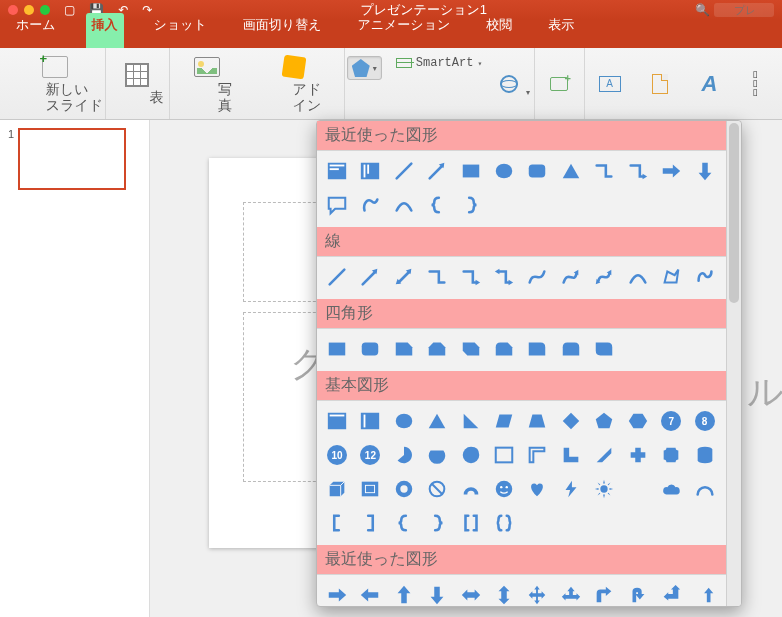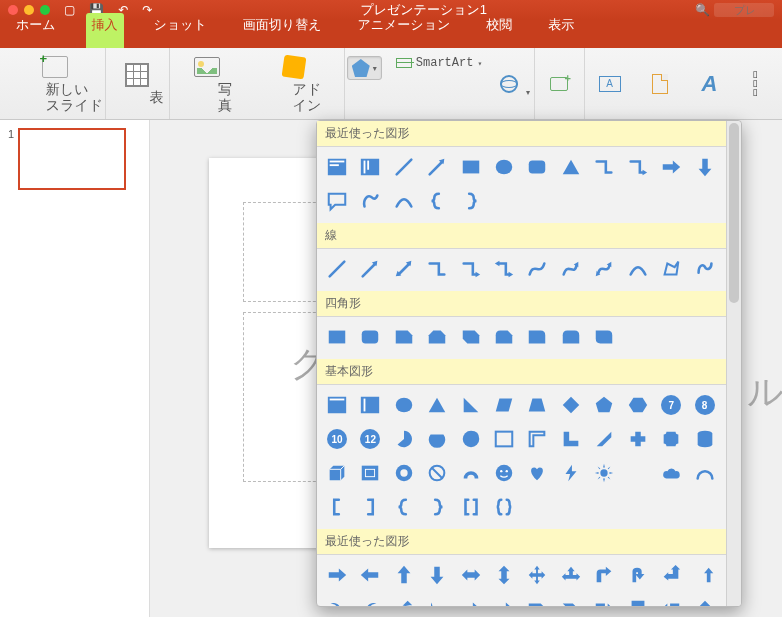--- a/index.html
+++ b/index.html
@@ -7,21 +7,21 @@
   .titlebar { background: linear-gradient(#d24726, #c73e1d); height: 20px; display: flex; align-items: center; padding: 0 8px; color: #fff; }
   .traffic { display: flex; gap: 6px; }
   .dot { width: 10px; height: 10px; border-radius: 50%; }
   .dot.r { background: #ff5f57; } .dot.y { background: #ffbd2e; } .dot.g { background: #28c940; }
   .qat { display: flex; gap: 14px; margin-left: 14px; color: #fff; font-size: 12px; }
   .title { flex: 1; text-align: center; font-weight: 500; font-size: 13px; color:#fff; }
   .search { display:flex; align-items:center; gap:4px; opacity:.85; }
   .search input { background: rgba(255,255,255,.15); border:none; border-radius:3px; color:#fff; font-size:11px; padding:1px 20px; width:60px; }
   .tabbar { background: #c73e1d; height: 28px; display: flex; align-items: center; padding: 0 10px; gap: 24px; color: #fff; font-size: 13px; }
   .tab { cursor: pointer; padding:3px 6px 22px; }
-  .tab.active { background:#bef264; color:#c73e1d; font-weight:400; border-radius:3px 3px 0 0; }
+  .tab.active { background:#86efac; color:#c73e1d; font-weight:700; border-radius:3px 3px 0 0; }
   .ribbon { background: linear-gradient(#f5f5f5,#ececec); border-bottom:1px solid #c9c9c9; height: 72px; display:flex; align-items:center; padding:0 6px; gap:0; position:relative; }
   .group { display:flex; flex-direction:column; align-items:center; justify-content:center; padding:0 10px; height:100%; border-right:1px solid #d6d6d6; gap:2px; min-width:50px; }
   .group .icon { width:26px; height:26px; display:flex; align-items:center; justify-content:center; }
   .group .lab { font-size:14px; color:#555; line-height:1.1;margin-left:38px; }
   .plus-slide { width:26px; height:22px; border:1px solid #aaa; border-radius:2px; position:relative; }
   .plus-slide::before { content:"+"; position:absolute; left:-4px; top:-6px; font-size:13px; color:#2a8f2a; font-weight:bold; }
   .tbl-ic { display:grid; grid-template-columns:repeat(3,6px); grid-template-rows:repeat(3,6px); gap:1px; background:#888; border:1px solid #888; padding:1px;}
   .tbl-ic span{background:#fff;}
   .img-ic{width:26px;height:20px;border:1px solid #888;border-radius:2px;position:relative;}
   .img-ic::before{content:"";position:absolute;left:3px;top:3px;width:6px;height:6px;border-radius:50%;background:#f5d76e;}
@@ -55,21 +55,21 @@
   .canvas{flex:1;background:#f0f0f0;position:relative;padding-top:38px;display:flex;justify-content:center;}
   .slide-edit{width:515px;height:390px;background:#fff;box-shadow:0 1px 4px rgba(0,0,0,.25);}
   .placeholder1{margin:44px 34px 10px;height:100px;border:1px dashed #bbb;}
   .placeholder2{margin:6px 34px 0;height:170px;border:1px dashed #bbb;}
   
   
   .gallery{position:absolute;left:316px;top:120px;width:426px;height:487px;background:#f2f2f2;border:1px solid #b9b9b9;border-radius:4px;box-shadow:0 6px 18px rgba(0,0,0,.35);display:flex;}
   .gallery-inner{flex:1;overflow:auto;}
   .gscroll{width:15px;background:#e9e9e9;border-left:1px solid #cfcfcf;border-radius:0 4px 4px 0;}
   .gscroll-th{margin:2px;height:180px;background:#c8c8c8;border-radius:6px;}
-  .gcat{padding:4px 8px;font-size:12px;color:#666;border-bottom:1px solid #d6d6d6;background:#fef9c3;}
+  .gcat{padding:4px 8px;font-size:16px;color:#666;border-bottom:1px solid #d6d6d6;background:#fca5a5;}
   .ggrid{display:grid;grid-template-columns:repeat(12,1fr);padding:6px 6px 8px;gap:6px 4px;}
   .sh{width:28px;height:28px;display:flex;align-items:center;justify-content:center;cursor:pointer;border-radius:3px;}
   .sh svg{width:22px;height:22px;}
   .b{fill:#4a8ad4;}
   .bs{stroke:#4a8ad4;stroke-width:2.2;fill:none;}
   .bst{stroke:#4a8ad4;stroke-width:2.8;fill:none;stroke-linecap:round;}
   .circ-num{width:20px;height:20px;border-radius:50%;background:#4a8ad4;color:#fff;font-size:10px;font-weight:bold;display:flex;align-items:center;justify-content:center;}
   
   .behind-text{position:absolute;left:170px;top:300px;font-size:36px;color:#aaa;pointer-events:none;}
 </style>

